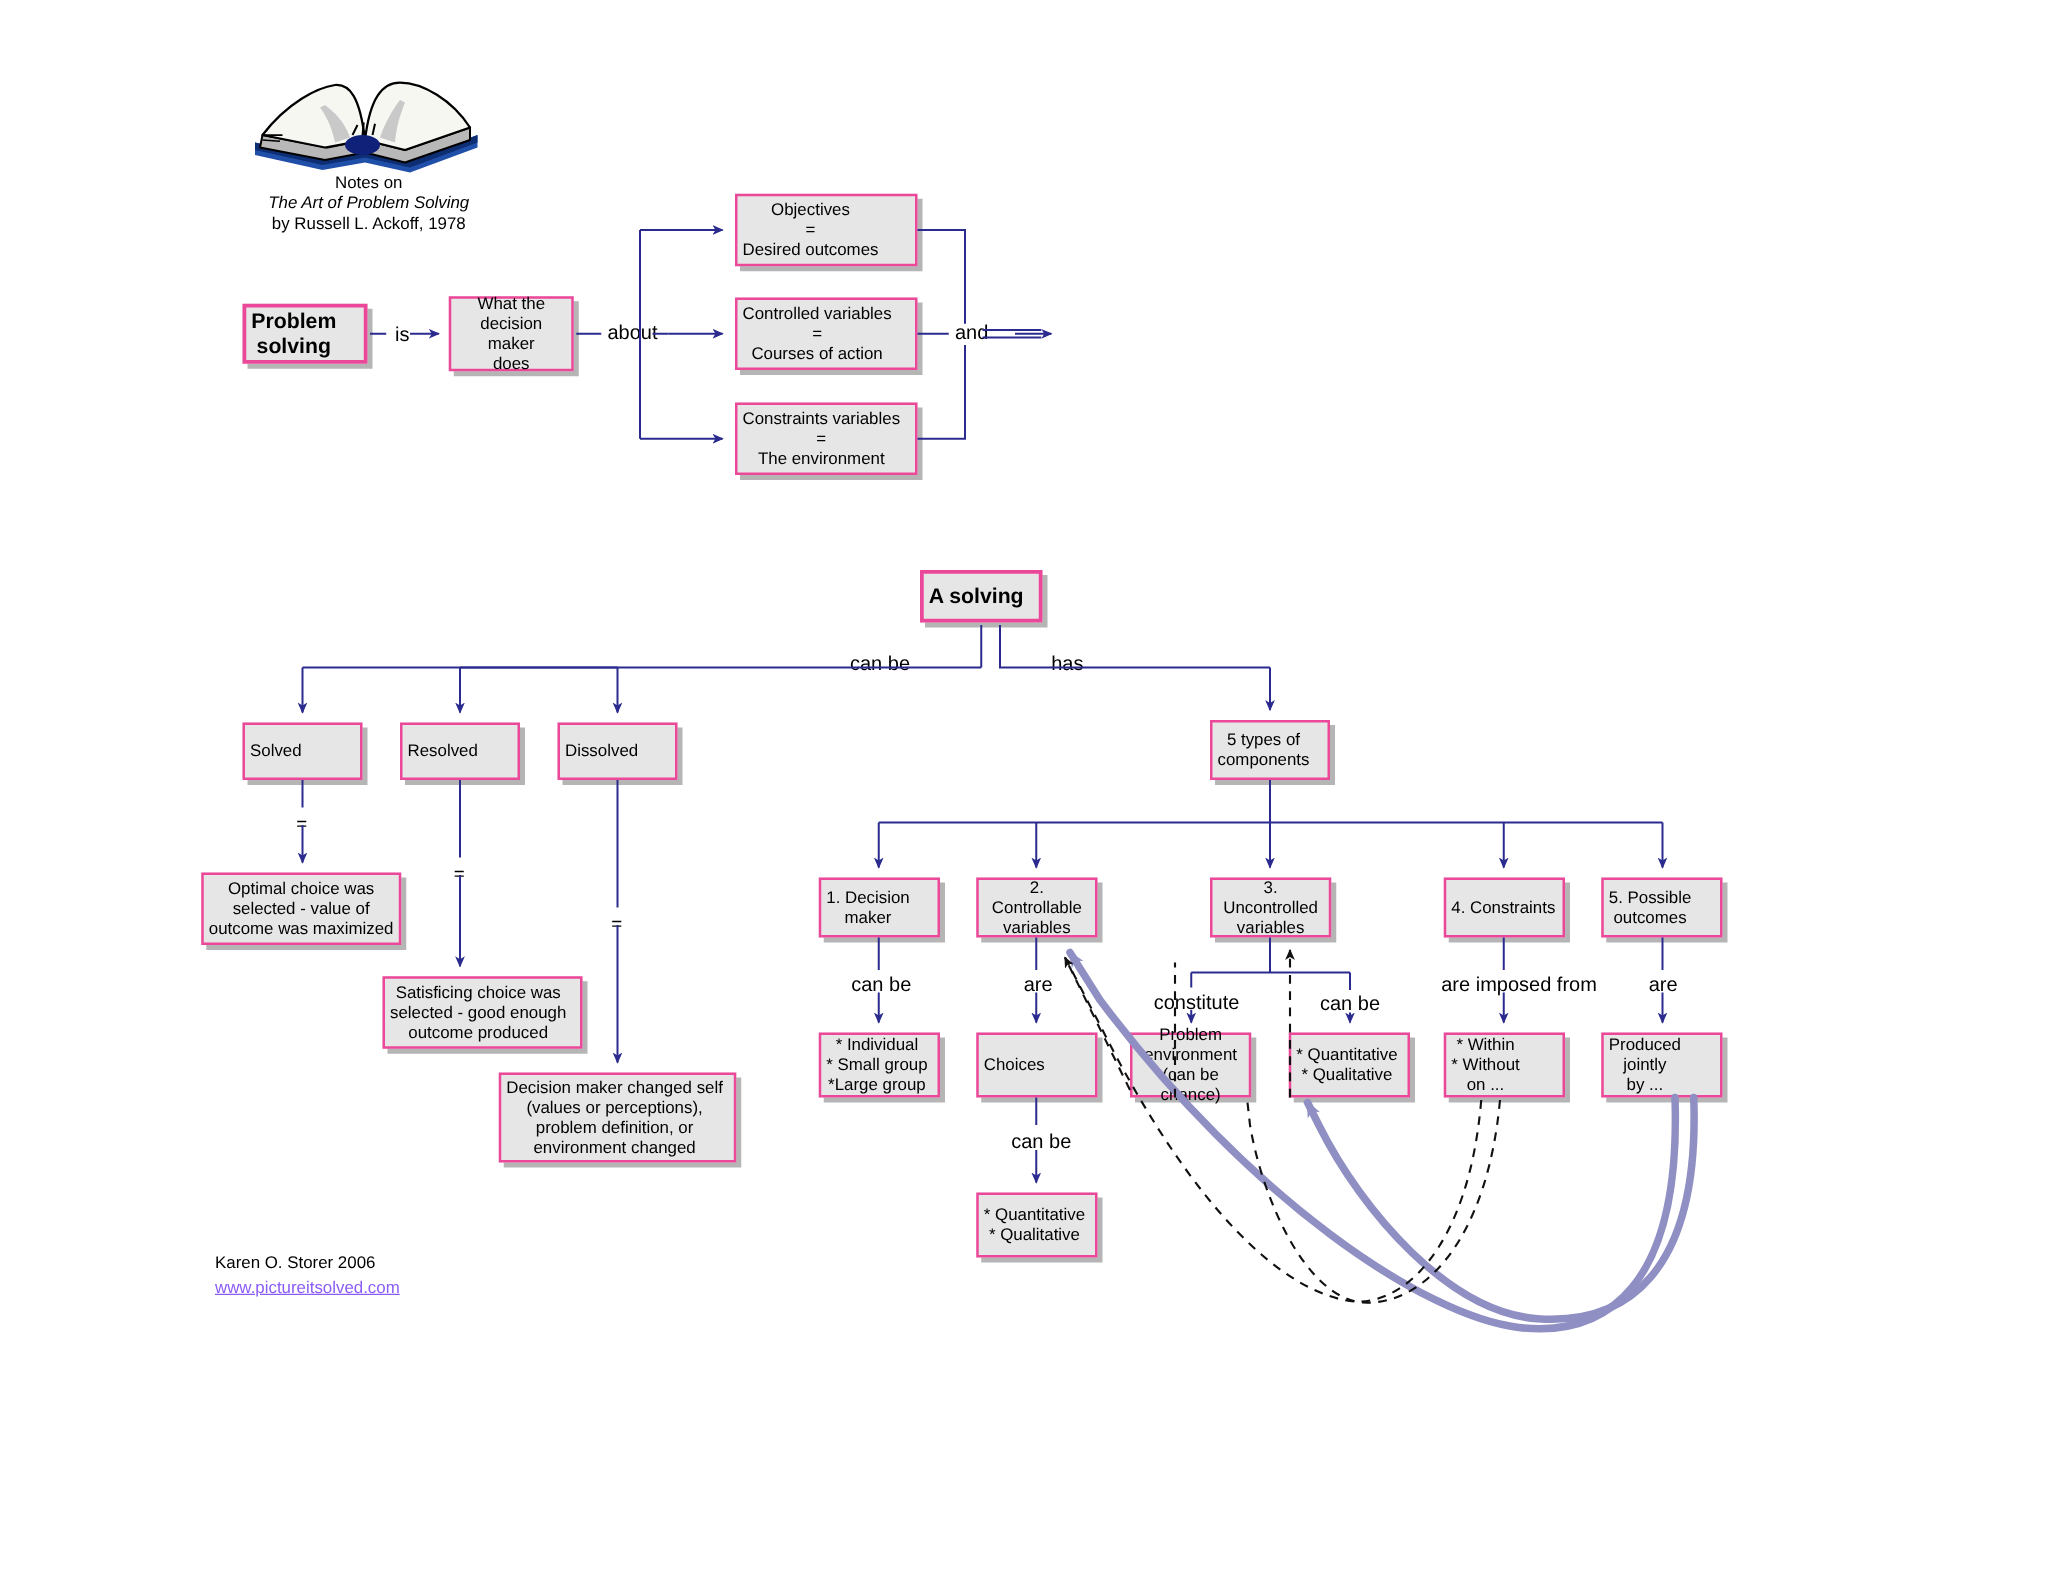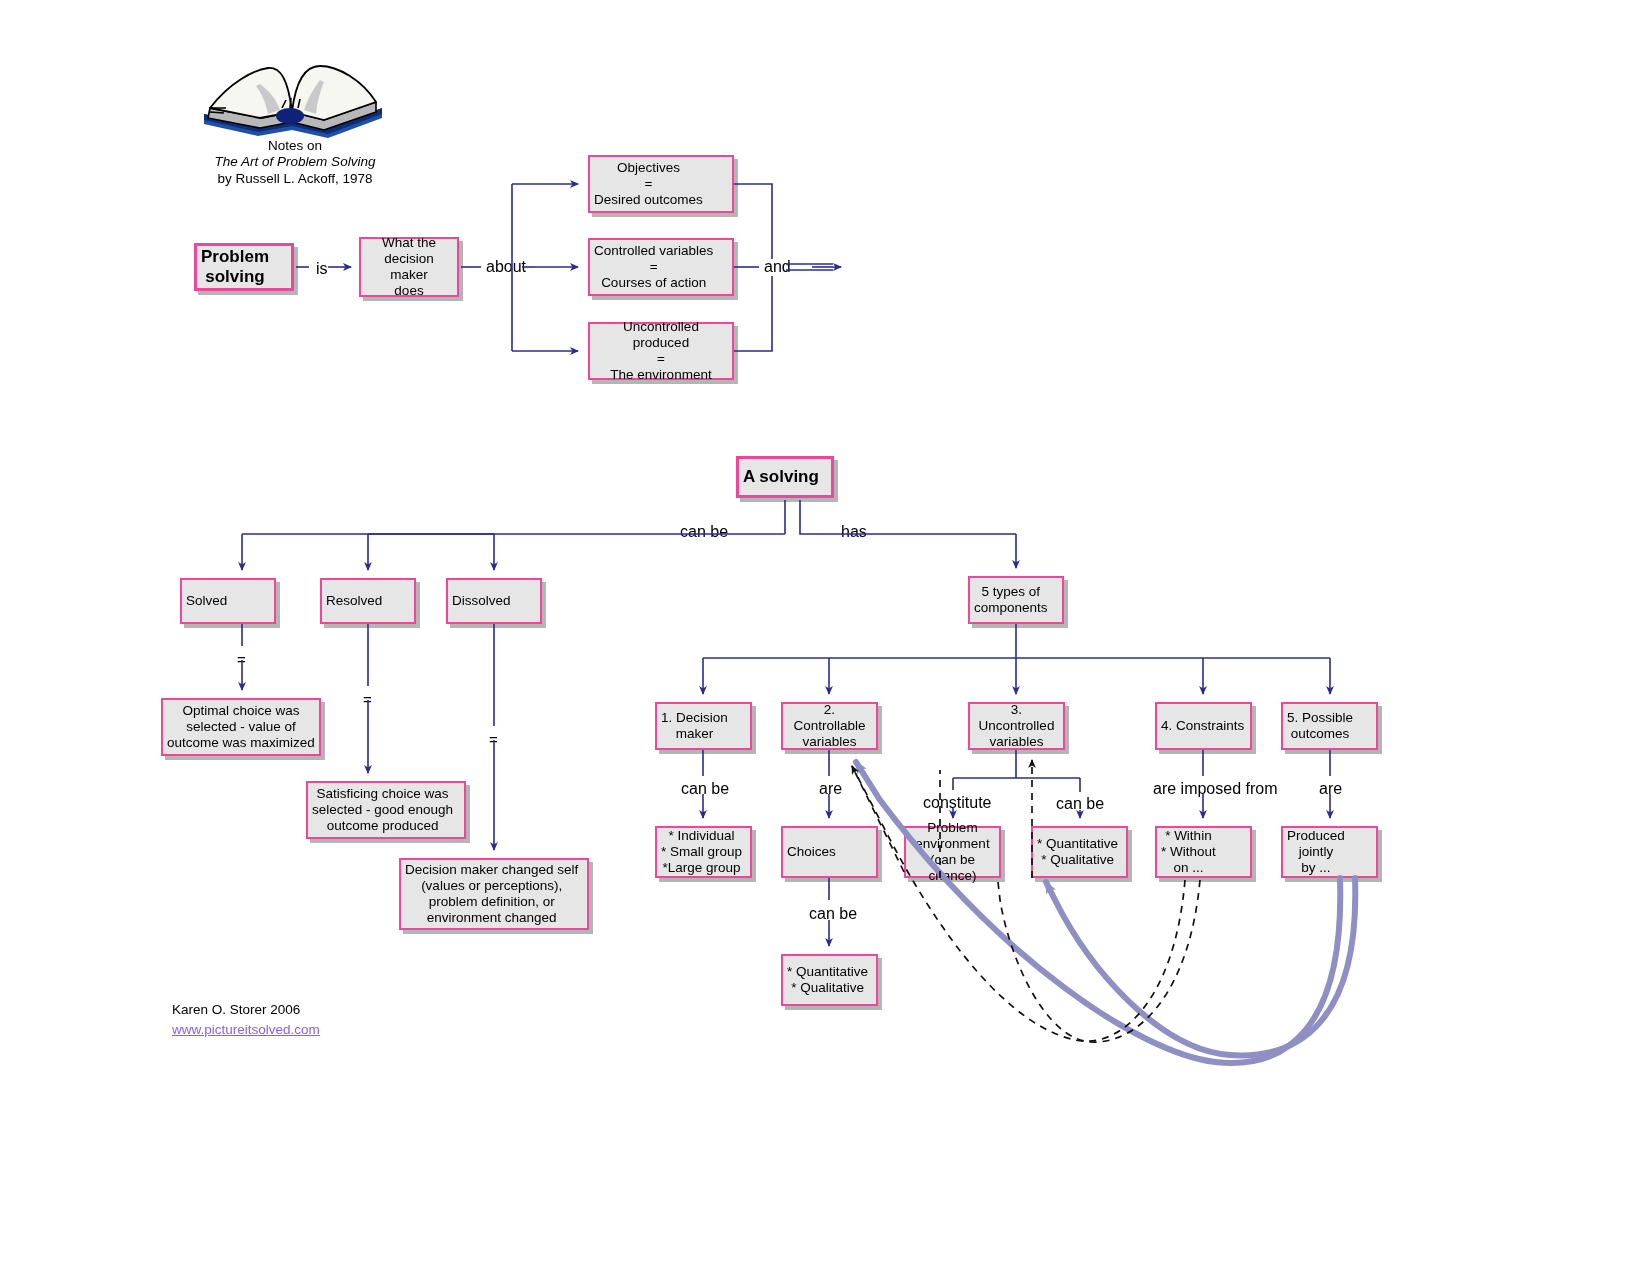--- a/index.html
+++ b/index.html
@@ -92,36 +92,36 @@
   <div class="node" style="left:588px;top:238px;width:146px;height:58px;">
     <span>
         <span class="ln">Controlled variables</span>
         <span class="ln">=</span>
         <span class="ln">Courses of action</span>
       </span>
   </div>
 
   <div class="node" style="left:588px;top:322px;width:146px;height:58px;">
     <span>
-        <span class="ln">Uncontrolled produced</span>
+        <span class="ln">Constraints variables</span>
         <span class="ln">=</span>
         <span class="ln">The environment</span>
       </span>
   </div>
 
 
   <div class="elabel" style="left:313px;top:261px;">is</div>
   <div class="elabel" style="left:483px;top:259px;">about</div>
   <div class="elabel" style="left:761px;top:259px;">and</div>
 
   <div class="node title" style="left:736px;top:456px;width:98px;height:42px;">
     <span>A  solving</span>
   </div>
 
-  <div class="node" style="left:180px;top:578px;width:96px;height:46px;">
+  <div class="node" style="left:194px;top:578px;width:96px;height:46px;">
     <span>Solved</span>
   </div>
   <div class="node" style="left:320px;top:578px;width:96px;height:46px;">
     <span>Resolved</span>
   </div>
   <div class="node" style="left:446px;top:578px;width:96px;height:46px;">
     <span>Dissolved</span>
   </div>
 
   <div class="node" style="left:161px;top:698px;width:160px;height:58px;">

